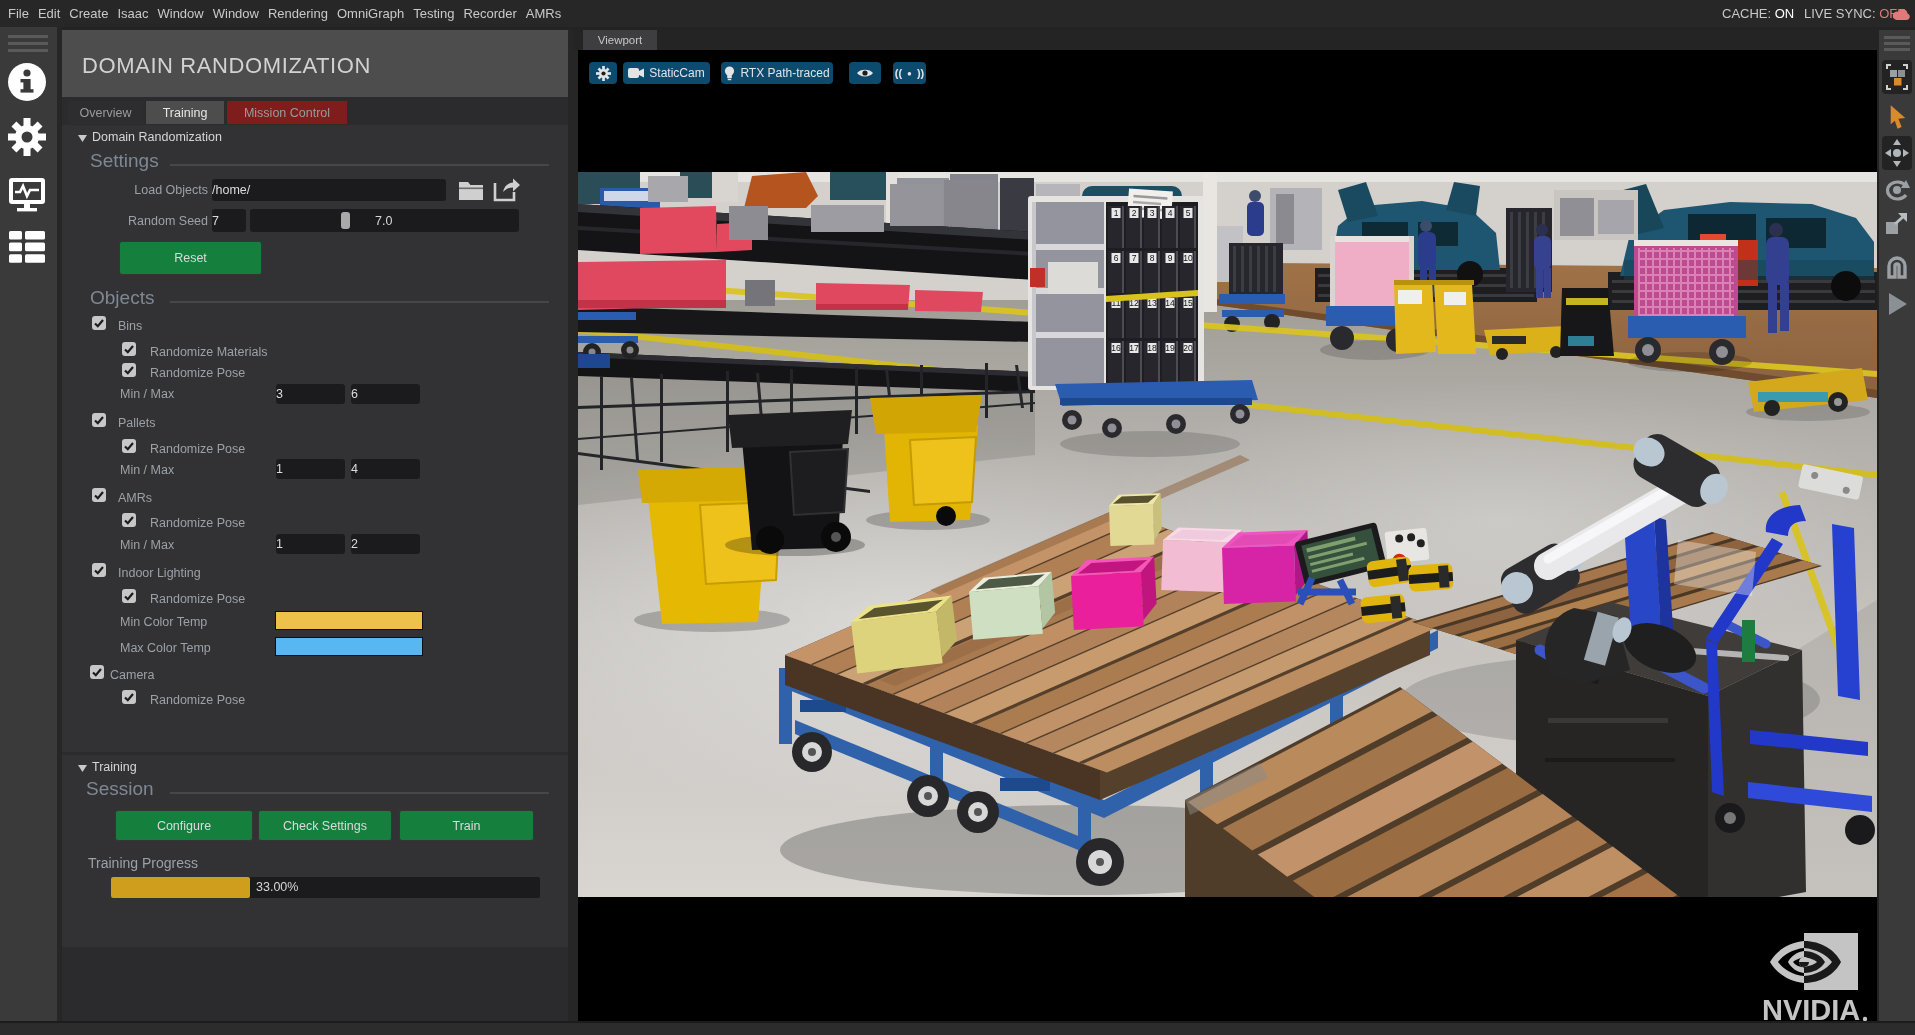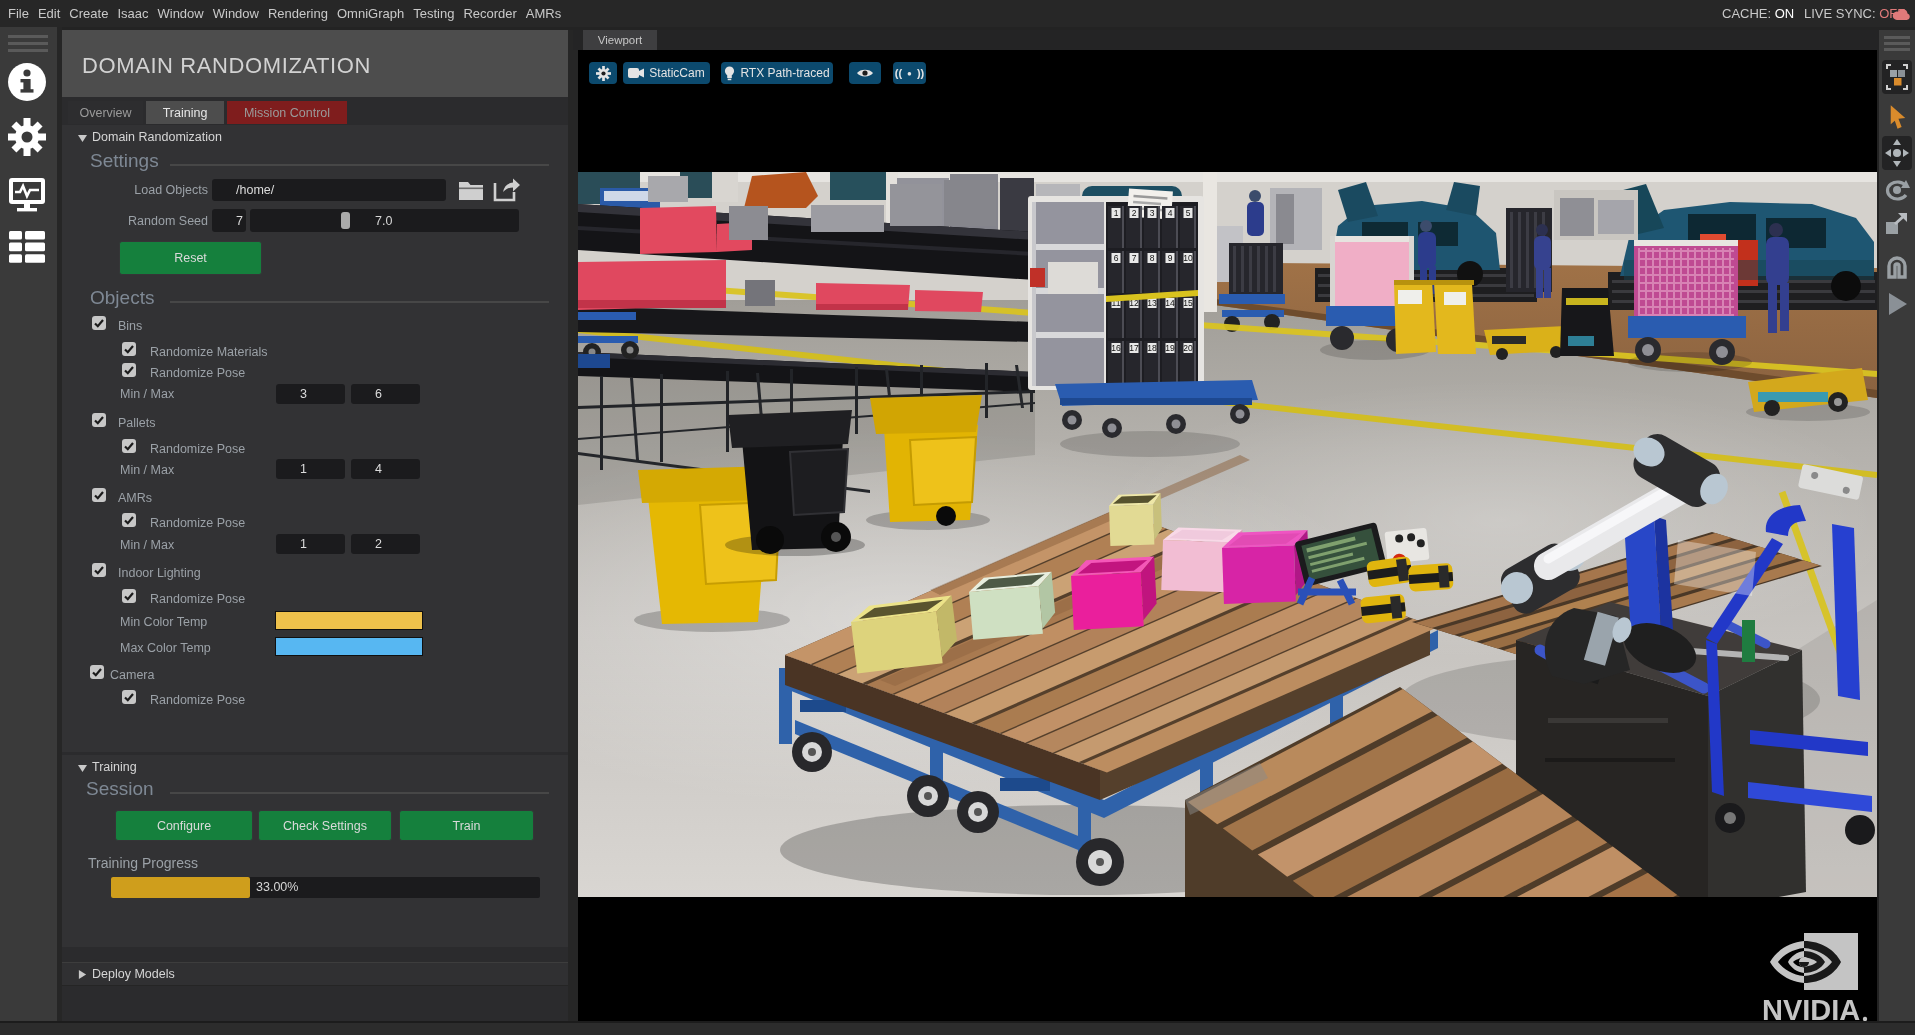--- a/index.html
+++ b/index.html
@@ -11,21 +11,21 @@
 .hdr{position:absolute;left:0;top:0;width:506px;height:67px;background:#4d4d4d}
 .hdr span{position:absolute;left:20px;top:23px;font-size:22px;letter-spacing:0.6px;color:#d2d2d2}
 .tab{position:absolute;top:71px;height:23px;font-size:12.5px;display:flex;align-items:center;justify-content:center}
 .content{position:absolute;left:0;top:95px;width:506px;height:627px;background:#323234}
 .tsec{position:absolute;left:0;top:725px;width:506px;height:192px;background:#323234}
 .dsec{position:absolute;left:0;top:932px;width:506px;height:24px;background:#303032;border-top:1px solid #3d3d3d;border-bottom:1px solid #252525}
 .sh{font-size:19px;color:#7e8894;position:absolute}
 .shline{position:absolute;height:2px;background:#474747}
 .lbl{position:absolute;font-size:12.5px;color:#9ba1a7;white-space:nowrap}
 .wlbl{position:absolute;font-size:12.5px;color:#d6d6d6;white-space:nowrap}
-.field{position:absolute;background:#1b1b1d;border-radius:3px;color:#dcdcdc;font-size:12.5px;display:flex;align-items:center;padding-left:24px}
+.field{position:absolute;background:#1b1b1d;border-radius:3px;color:#dcdcdc;font-size:12.5px;display:flex;align-items:center;padding-left:0}
 .btn{position:absolute;background:#15803d;border-radius:3px;color:#dadada;font-size:12.5px;display:flex;align-items:center;justify-content:center;border:1px solid #353537}
 .cb{position:absolute;width:14px;height:14px;background:#c7c7c7;border-radius:3px}
 .swatch{position:absolute;width:148px;height:19px;border:1px solid #101010}
 #vtabstrip{position:absolute;left:573px;top:30px;width:1306px;height:20px;background:#242425}
 #vtab{position:absolute;left:583px;top:30px;width:74px;height:20px;background:#3e3e40;color:#c6c6c6;font-size:11.5px;display:flex;align-items:center;justify-content:center}
 #vblack{position:absolute;left:578px;top:50px;width:1299px;height:971px;background:#000}
 .vbtn{position:absolute;top:62px;height:22px;background:#0c4a6e;border-radius:4px;color:#e4e4e4;font-size:12px;display:flex;align-items:center;justify-content:center;gap:5px}
 #rtool{position:absolute;left:1879px;top:30px;width:36px;height:991px;background:#3a3a3a}
 #btmbar{position:absolute;left:0;top:1021px;width:1915px;height:14px;background:#2c2c2c;border-top:2px solid #1c1c1c}
 .gap1{position:absolute;left:57px;top:27px;width:5px;height:998px;background:#262626}
@@ -195,26 +195,20 @@
       <div class="wlbl" style="left:30px;top:5px">Training</div>
       <div class="sh" style="left:24px;top:23px">Session</div>
       <div class="shline" style="left:108px;top:37px;width:379px"></div>
       <div class="btn" style="left:53px;top:55px;width:138px;height:31px">Configure</div>
       <div class="btn" style="left:196px;top:55px;width:134px;height:31px">Check Settings</div>
       <div class="btn" style="left:337px;top:55px;width:135px;height:31px">Train</div>
       <div class="lbl" style="left:26px;top:100px;font-size:14px">Training Progress</div>
       <div style="position:absolute;left:49px;top:122px;width:429px;height:21px;background:#1b1b1d;border-radius:2px"></div>
       <div style="position:absolute;left:49px;top:122px;width:139px;height:21px;background:#cf9e1c;border-radius:2px"></div>
       <div class="wlbl" style="left:194px;top:125px">33.00%</div>
-    </div>
-    <div class="dsec">
-      <svg style="position:absolute;left:16px;top:7px" width="9" height="9" viewBox="0 0 10 10">
-        <path d="M1 0 L9 5 L1 10 Z" fill="#c9c9c9"></path>
-      </svg>
-      <div class="wlbl" style="left:30px;top:4px">Deploy Models</div>
     </div>
   </div>
 <div id="vtabstrip"></div>
 <div id="vtab">Viewport</div>
 <div id="vblack"></div>
 <svg style="position:absolute;left:578px;top:172px" width="1299" height="725" viewBox="578 172 1299 725">
     <defs>
       <linearGradient id="floor" x1="0" y1="0" x2="0" y2="1">
         <stop offset="0" stop-color="#a19e98"></stop>
         <stop offset="0.25" stop-color="#b4b1ac"></stop>

